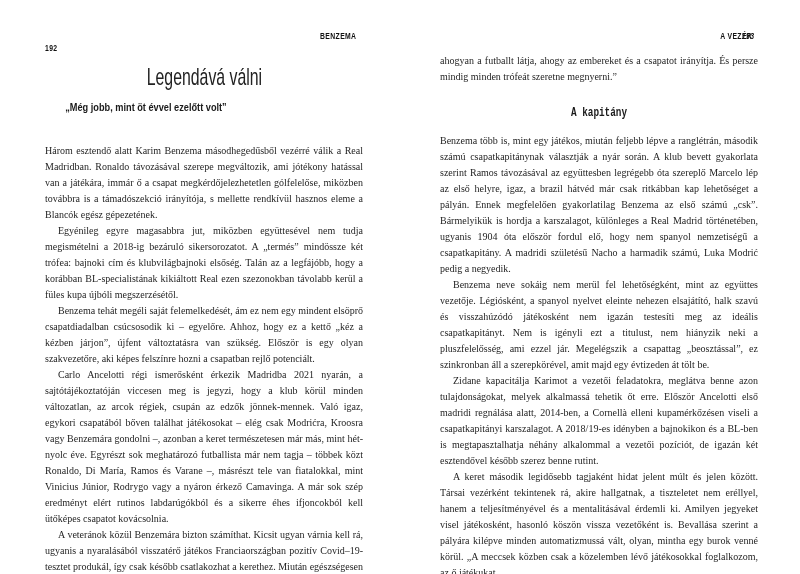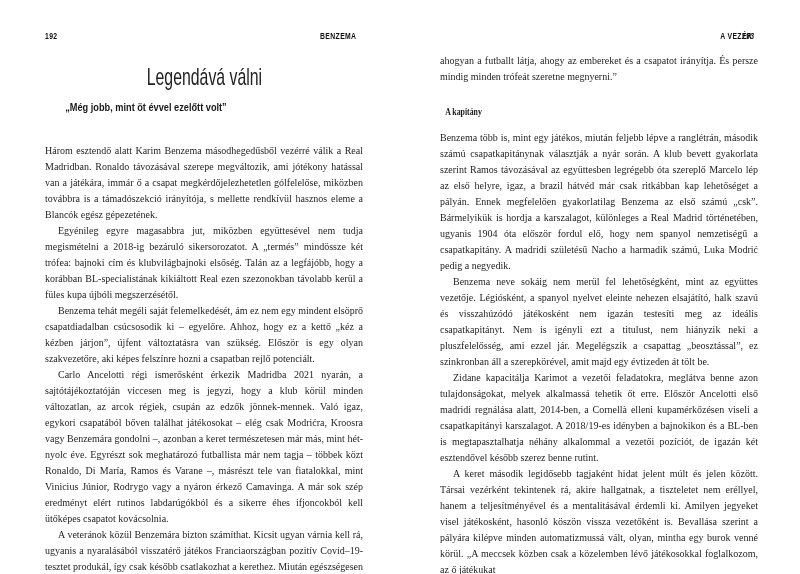--- a/index.html
+++ b/index.html
@@ -24,21 +24,21 @@
   .running-head {
     position: relative;
     height: 12px;
     font-family: "Liberation Sans", sans-serif;
     font-weight: bold;
     font-size: 9.5px;
     letter-spacing: 0.5px;
     color: #111;
   }
   .rh-center { position: absolute; left: 0; right: 0; text-align: right; }
-  .rh-left   { position: absolute; left: 0; top: 0; }
+  .rh-left   { position: absolute; left: 0; top: 12px; }
   .rh-right  { position: absolute; right: 4px; top: 0; font-style: italic; }
   .cond        { display: inline-block; transform: scaleX(0.72); transform-origin: center; white-space: nowrap; }
   .cond-left   { transform-origin: left center; }
   .cond-right  { transform-origin: right center; }
 
   
   .chapter-title {
     margin-top: 22px;
     text-align: center;
     font-family: "Liberation Sans", sans-serif;
@@ -54,23 +54,24 @@
     font-family: "Liberation Sans", sans-serif;
     font-weight: bold;
     font-size: 11.5px;
     color: #1a1a1a;
   }
   .chapter-subtitle .cond { transform: scaleX(0.8); }
 
   
   .section-heading {
     margin: 21px 0 13px 0;
-    font-family: Liberation Serif, serif;
+    text-align: center;
+    font-family: Liberation Mono, monospace;
     font-weight: bold;
-    font-size: 10px;
+    font-size: 12px;
     color: #1a1a1a;
   }
   .section-heading .cond { transform: scaleX(0.78); }
 
   
   .body-text {
     text-align: justify;
     font-size: 10px;
     line-height: 16px;
     color: #1e1e1e;

